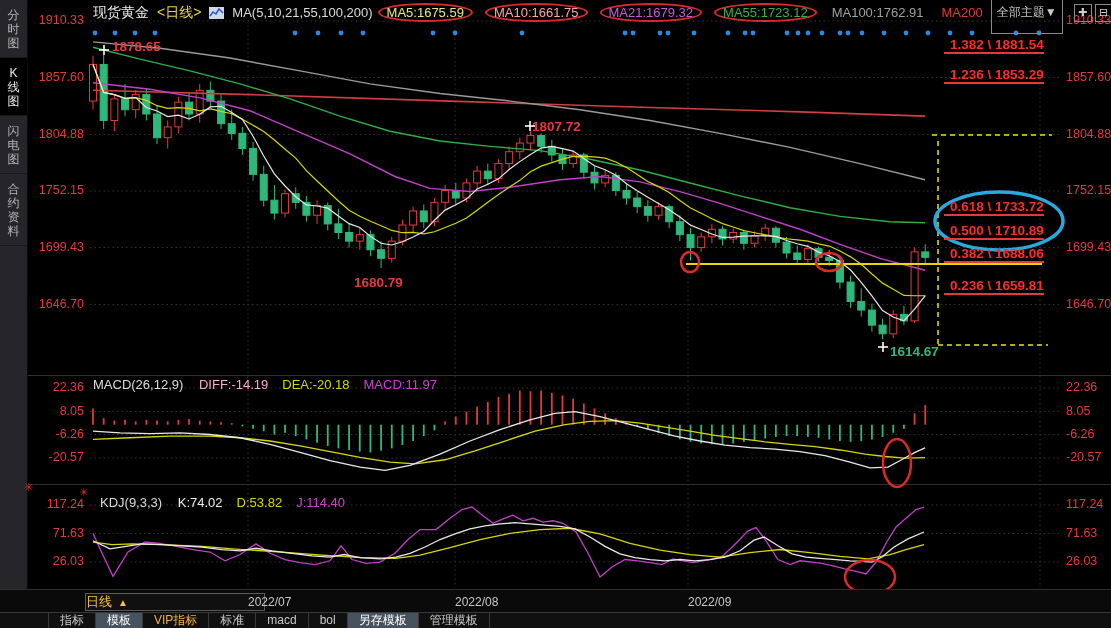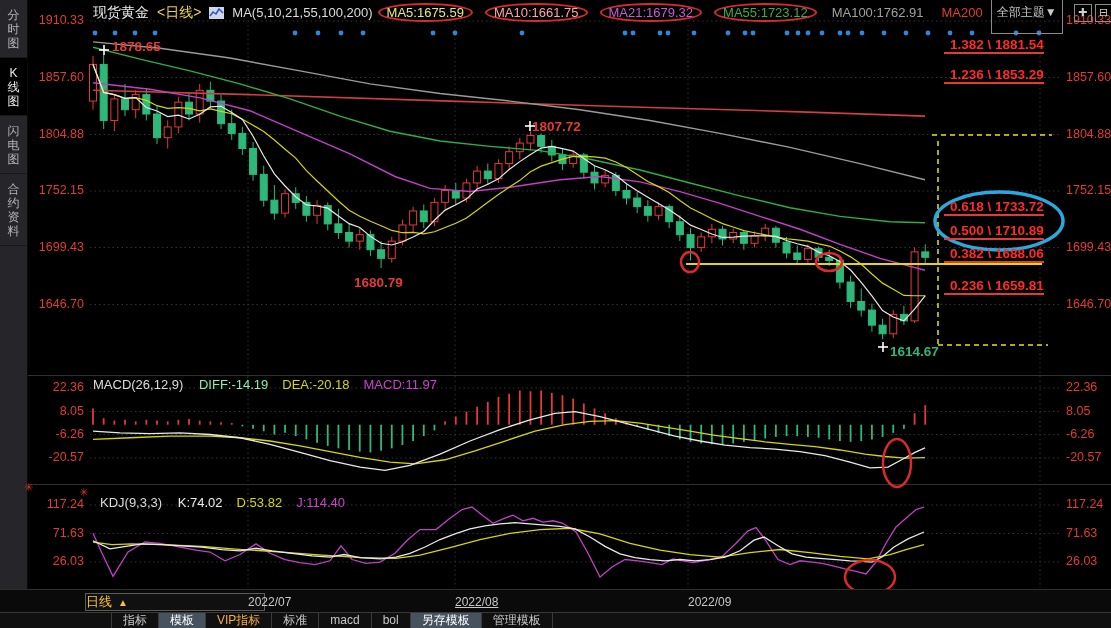--- a/index.html
+++ b/index.html
@@ -30,21 +30,21 @@
   .alert-ico{position:absolute;color:#e03030;font-size:11px;}
   
   .daterow{position:absolute;left:0;top:589px;width:1111px;height:23px;background:#0a0a0a;
            border-top:1px solid #2e2e2e;box-sizing:border-box;}
   .period-box{position:absolute;left:85px;top:3px;width:178px;height:16px;border:1px solid #5a5a5a;
               background:#101010;color:#f5c342;font-size:13px;line-height:15px;cursor:pointer;}
   .period-box .arr{font-size:10px;margin-left:6px;}
   .datelabel{position:absolute;top:5px;color:#c8c8c8;font-size:12px;}
   
   .toolbar{position:absolute;left:0;top:612px;width:1111px;height:16px;background:#101010;
-           border-top:1px solid #383838;display:flex;align-items:stretch;padding-left:111px;
+           border-top:1px solid #383838;display:flex;align-items:stretch;padding-left:48px;
            font-size:12px;box-sizing:border-box;}
   .tab{padding:0 11px;line-height:15px;color:#c8c8c8;border-right:1px solid #3a3a3a;cursor:pointer;}
   .tab:first-child{border-left:1px solid #3a3a3a;}
   .tab.raised{background:#46525e;color:#ffffff;}
   .tab.vip{color:#f0b040;}
   svg text{font-family:"Liberation Sans","DejaVu Sans",sans-serif;}
 </style>
 </head>
 <body>
 
@@ -455,32 +455,32 @@
     <span id="win-icons" style="display:inline-flex;">
         <span class="win-ico">✚</span>
         <span class="win-ico">⊟</span>
         <span class="win-ico">⊞</span>
         <span class="win-ico">⇥</span>
       </span>
   </div>
 
   <div class="ind-head" id="macd-head" style="left:93px;top:377px;">
     <b style="color:#dcdcdc;">MACD(26,12,9)</b>
-  <span style="color: #86efac; margin-right: 14px;">DIFF:-14.19</span><span style="color: rgb(214, 214, 0); margin-right: 14px;">DEA:-20.18</span><span style="color: rgb(208, 64, 208); margin-right: 14px;">MACD:11.97</span></div>
+  <span style="color: #f9a8d4; margin-right: 14px;">DIFF:-14.19</span><span style="color: rgb(214, 214, 0); margin-right: 14px;">DEA:-20.18</span><span style="color: rgb(208, 64, 208); margin-right: 14px;">MACD:11.97</span></div>
   <div class="ind-head" id="kdj-head" style="left:100px;top:495px;">
     <b style="color:#dcdcdc;">KDJ(9,3,3)</b>
   <span style="color: rgb(236, 236, 236); margin-right: 14px;">K:74.02</span><span style="color: rgb(214, 214, 0); margin-right: 14px;">D:53.82</span><span style="color: rgb(208, 64, 208); margin-right: 14px;">J:114.40</span></div>
   <span class="alert-ico" style="left:24px;top:481px;">✳</span>
   <span class="alert-ico" style="left:79px;top:486px;">✳</span>
 
   <div class="daterow">
     <div class="period-box">
       <span>日线</span><span class="arr">▲</span>
     </div>
-    <span id="datelabels"><span class="datelabel" style="left: 248px;">2022/07</span><span class="datelabel" style="left: 455px; text-decoration: underline;">2022/08</span><span class="datelabel" style="left: 688px;">2022/09</span></span>
+    <span id="datelabels"><span class="datelabel" style="left: 248px;">2022/07</span><span class="datelabel" style="left: 455px;">2022/08</span><span class="datelabel" style="left: 688px;">2022/09</span></span>
   </div>
 
   <div class="toolbar" id="toolbar">
       <span class="tab">指标</span>
       <span class="tab raised">模板</span>
       <span class="tab vip">VIP指标</span>
       <span class="tab">标准</span>
       <span class="tab">macd</span>
       <span class="tab">bol</span>
       <span class="tab raised">另存模板</span>

